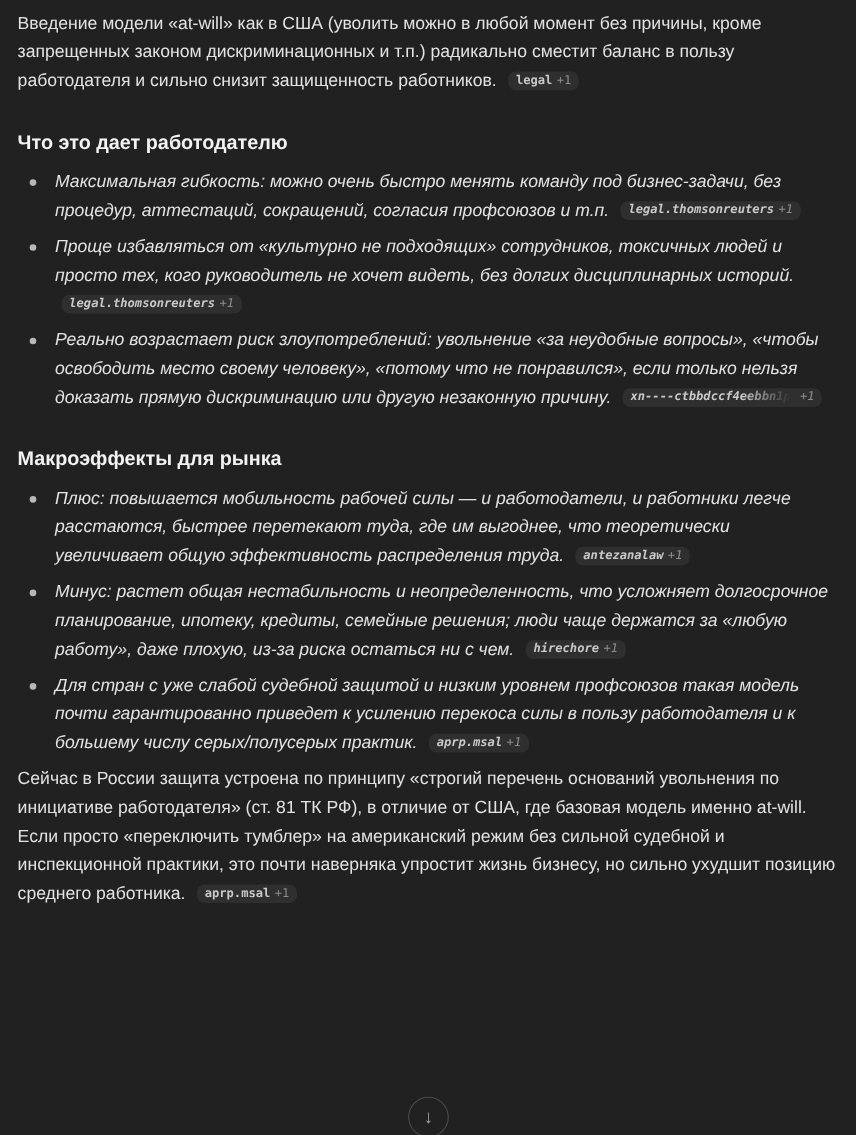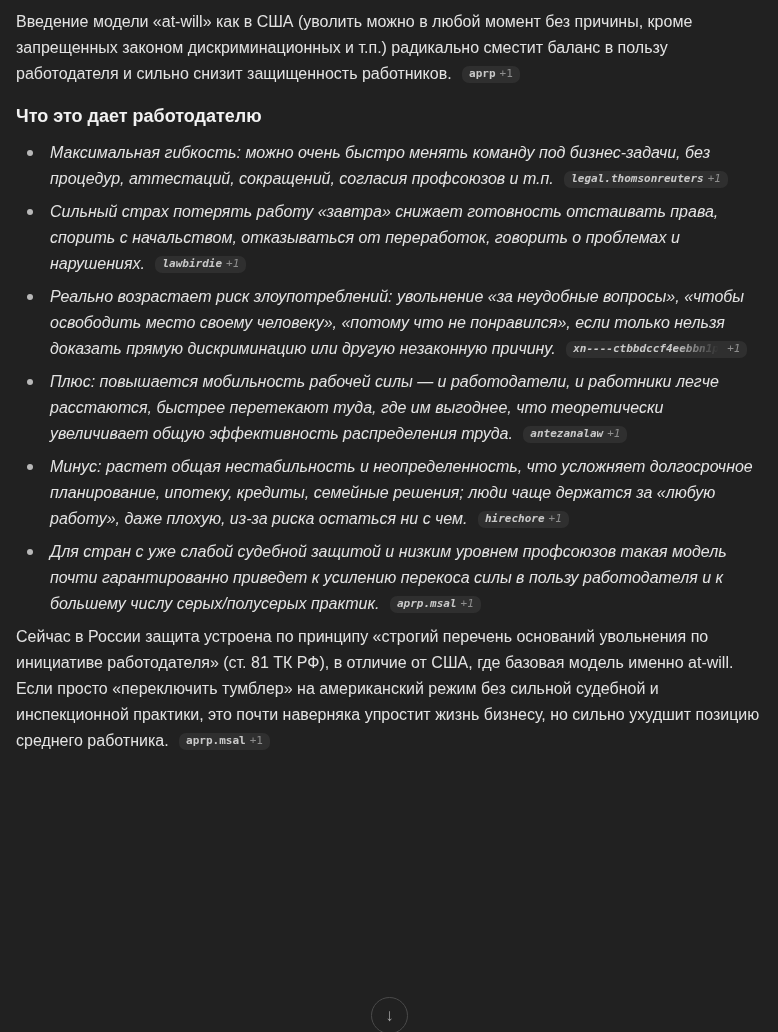--- a/index.html
+++ b/index.html
@@ -20,21 +20,21 @@
     background:var(--background);
     color:var(--text);
     font-family:"Liberation Sans", sans-serif;
     font-size:16px;line-height:26px;
   }
   .msg{padding:9px 16px 0 16px;}
   .para{margin:0 0 13px 0;}
   .para:last-child{margin-bottom:0;}
   h2.section-h{
     font-size:18px;line-height:24px;font-weight:700;
-    color:var(--heading);margin:17px 0 12px 0;
+    color:var(--heading);margin:30px 0 12px 0;
   }
   ul.blist{list-style:none;margin:0 0 4px 0;padding:0;}
   ul.blist li{position:relative;padding-left:34px;margin:0 0 7px 0;font-style:italic;}
   .dot{
     position:absolute;left:11px;top:10px;width:6px;height:6px;
     border-radius:50%;background:var(--bullet);
   }
   .badge{
     display:inline-block;white-space:nowrap;
     background:var(--badge-bg);
@@ -70,45 +70,46 @@
     cursor:pointer;padding:0;
   }
 </style>
 </head>
 <body>
 
 <main class="msg">
 
   <p class="para">
     <span>Введение модели «at-will» как в США (уволить можно в любой момент без причины, кроме запрещенных законом дискриминационных и т.п.) радикально сместит баланс в пользу работодателя и сильно снизит защищенность работников.</span>
-    <span class="badge"><span class="src">aprp</span><span class="plus">+1</span></span>
+    <span class="badge"><span class="src">legal</span><span class="plus">+1</span></span>
   </p>
 
   <h2 class="section-h">Что это дает работодателю</h2>
   <ul class="blist">
     <li>
       <span class="dot"></span>
       <span>Максимальная гибкость: можно очень быстро менять команду под бизнес-задачи, без процедур, аттестаций, сокращений, согласия профсоюзов и т.п.</span>
       <span class="badge"><span class="src">legal.thomsonreuters</span><span class="plus">+1</span></span>
     </li>
+    <li>
+      <span class="dot"></span>
+      <span>Проще избавляться от «культурно не подходящих» сотрудников, токсичных людей и просто тех, кого руководитель не хочет видеть, без долгих дисциплинарных историй.</span>
+      <span class="badge"><span class="src">legal.thomsonreuters</span><span class="plus">+1</span></span>
+    </li>
   </ul>
 
   <ul class="blist">
-    <li>
-      <span class="dot"></span>
-      <span>Сильный страх потерять работу «завтра» снижает готовность отстаивать права, спорить с начальством, отказываться от переработок, говорить о проблемах и нарушениях.</span>
-      <span class="badge"><span class="src">lawbirdie</span><span class="plus">+1</span></span>
-    </li>
     <li>
       <span class="dot"></span>
       <span>Реально возрастает риск злоупотреблений: увольнение «за неудобные вопросы», «чтобы освободить место своему человеку», «потому что не понравился», если только нельзя доказать прямую дискриминацию или другую незаконную причину.</span>
       <span class="badge"><span class="src trunc">xn----ctbbdccf4eebbn1pq</span><span class="plus">+1</span></span>
     </li>
   </ul>
 
+  <h2 class="section-h">Макроэффекты для рынка</h2>
   <ul class="blist">
     <li>
       <span class="dot"></span>
       <span>Плюс: повышается мобильность рабочей силы — и работодатели, и работники легче расстаются, быстрее перетекают туда, где им выгоднее, что теоретически увеличивает общую эффективность распределения труда.</span>
       <span class="badge"><span class="src">antezanalaw</span><span class="plus">+1</span></span>
     </li>
     <li>
       <span class="dot"></span>
       <span>Минус: растет общая нестабильность и неопределенность, что усложняет долгосрочное планирование, ипотеку, кредиты, семейные решения; люди чаще держатся за «любую работу», даже плохую, из-за риска остаться ни с чем.</span>
       <span class="badge"><span class="src">hirechore</span><span class="plus">+1</span></span>

